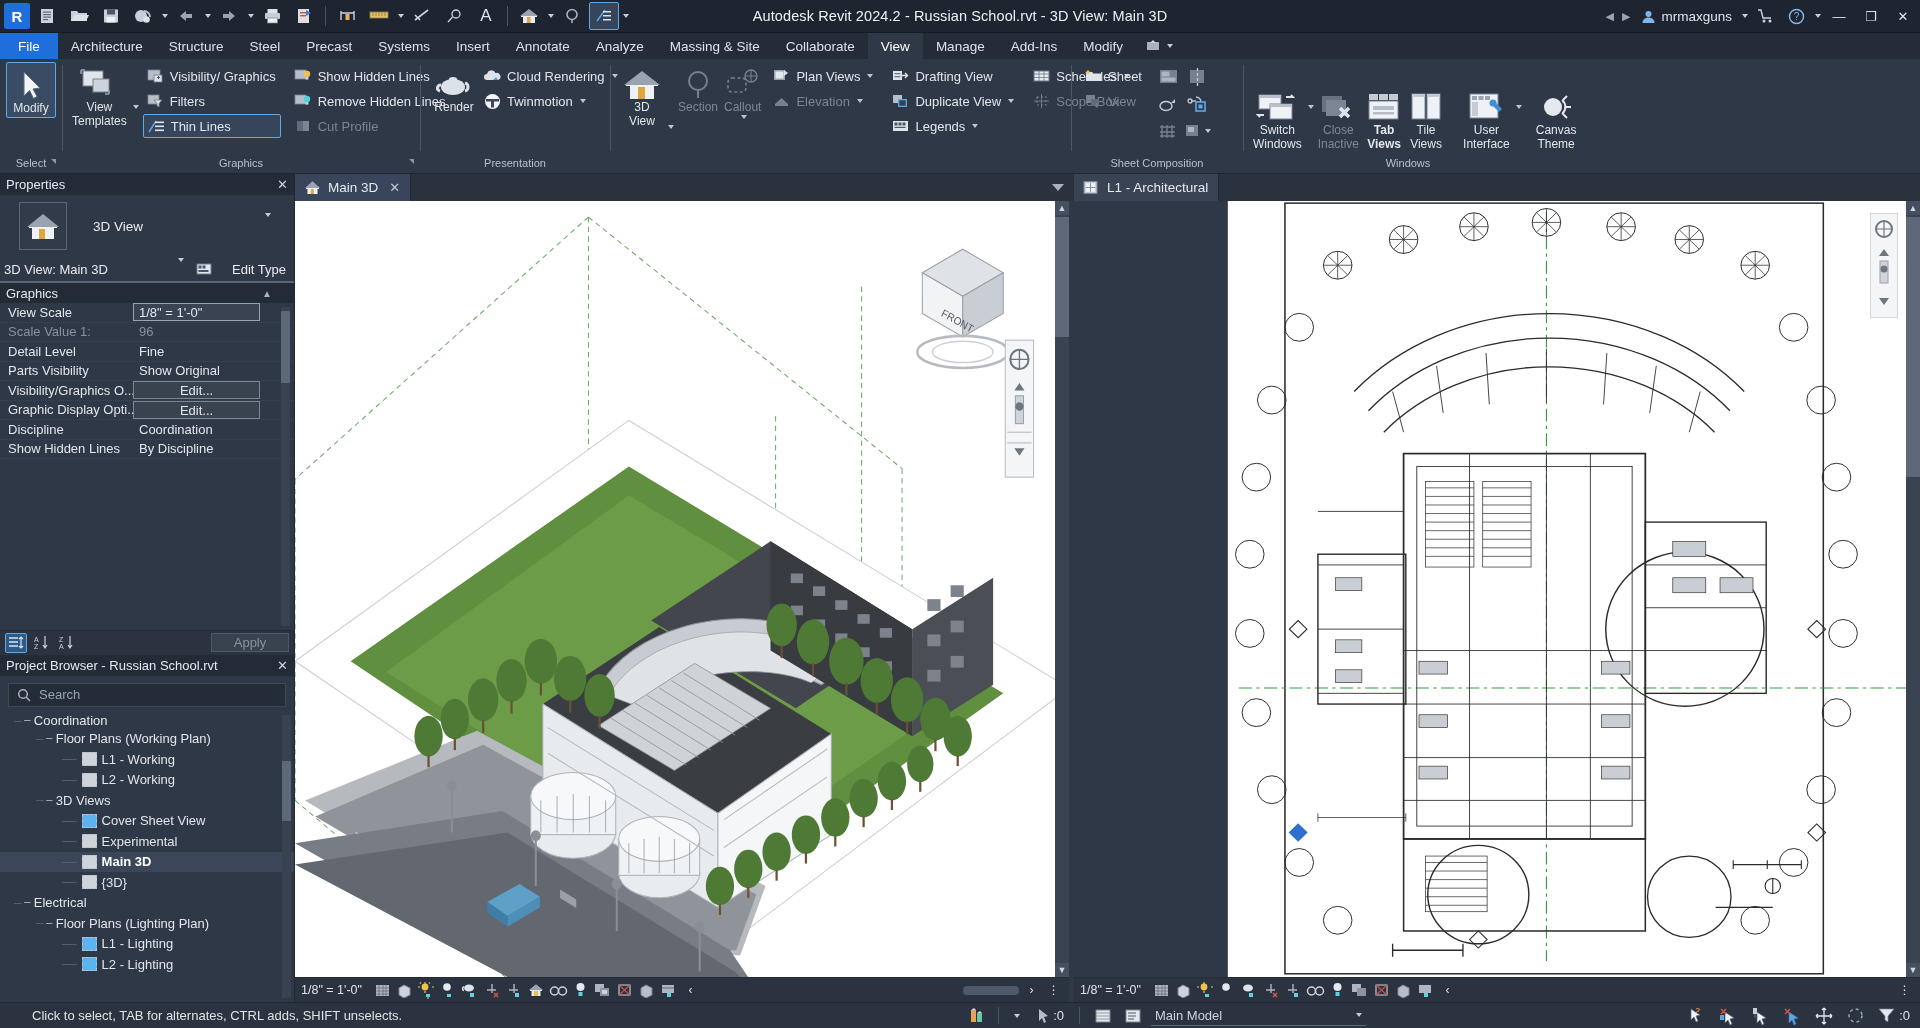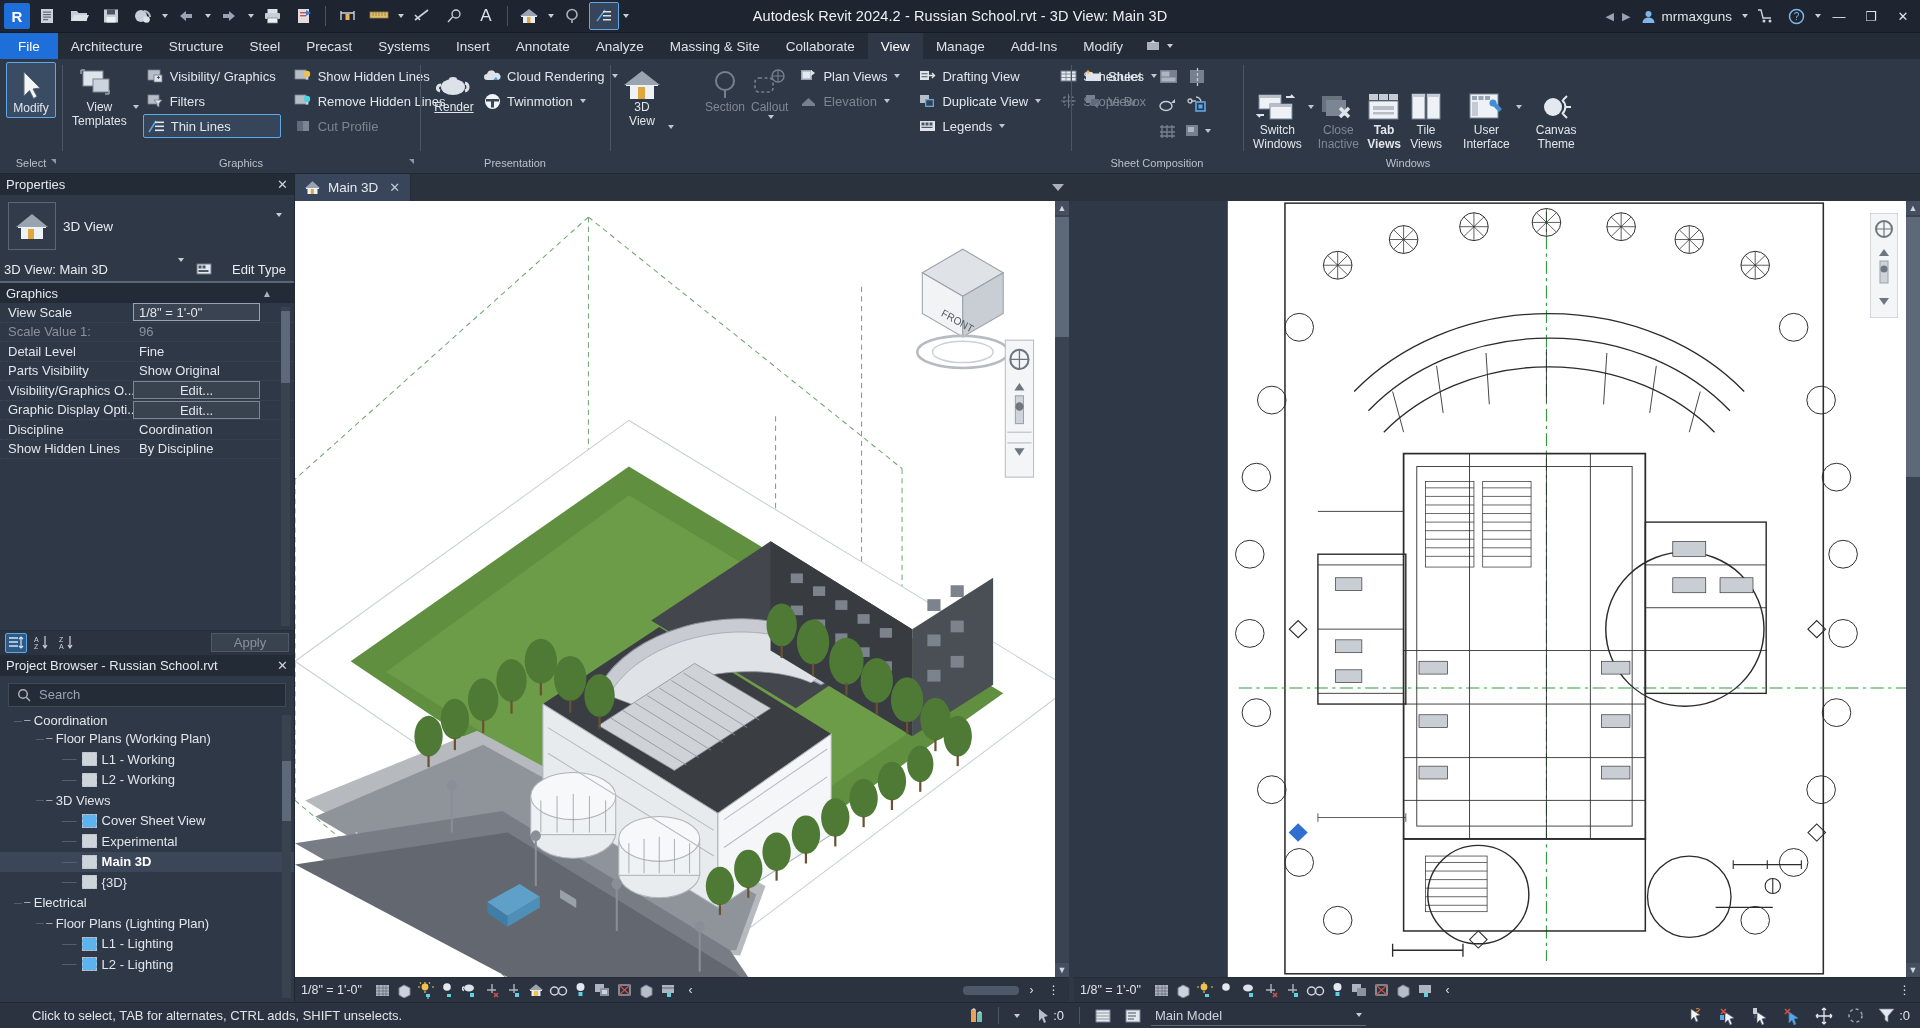--- a/index.html
+++ b/index.html
@@ -92,21 +92,21 @@
   .leftdock { width:295px; flex:0 0 295px; display:flex; flex-direction:column; background:#2f3846;
               border-right:1px solid #1f2731; }
 
   .dockhdr {
     height:21px; background:#232b36; display:flex; align-items:center; padding:0 6px;
     font-size:13px; color:#e4e8ee; position:relative; flex:0 0 21px;
   }
   .dockhdr .x { position:absolute; right:6px; top:3px; font-size:13px; color:#cdd3dc; }
 
   .prop-type {
-    height:62px; display:flex; align-items:center; gap:7px; padding:4px 8px;
+    height:62px; display:flex; align-items:center; gap:26px; padding:4px 19px;
   }
   .prop-thumb { width:48px;height:48px; border:1px solid #5b6676; display:flex;align-items:center;justify-content:center; background:#323b4a;}
   .prop-typename { font-size:13.5px; color:#e8ebef; }
   .prop-caret { margin-left:auto; margin-right:4px; }
 
   .prop-sel {
     height:26px; display:flex; align-items:center; gap:4px; padding:0 4px; font-size:13px; color:#e8ebef;
     border-bottom:2px solid #5a6576;
   }
   .prop-selname { flex:1; }
@@ -503,21 +503,21 @@
         </div>
       </div>
       <div class="panel-title">
         <span>Graphics</span>
         <i class="dlg"></i>
       </div>
     </div>
 
     <div class="panel" style="width:190px;">
       <div class="panel-body" style="padding-left:10px;">
-        <div class="bigbtn" style="width:58px;text-decoration:underline;">
+        <div class="bigbtn" style="width:58px;">
           <span class="ic">
             <svg width="40" height="30" viewBox="0 0 40 30">
                 <ellipse cx="19" cy="17" rx="12" ry="8" fill="#dde2e9"></ellipse>
                 <path d="M7 15c-4 0-5 5-1 6" stroke="#dde2e9" stroke-width="3" fill="none"></path>
                 <path d="M31 13c4 1 4 7 0 8" stroke="#dde2e9" stroke-width="3" fill="none"></path>
                 <ellipse cx="19" cy="9" rx="4" ry="2" fill="#dde2e9"></ellipse>
               </svg>
           </span>
           <span>Render</span>
         </div>
@@ -557,21 +557,21 @@
                 <path d="M4 17L20 5l16 12v1h-4v13H8V18H4z" fill="#eef1f5"></path>
                 <path d="M2 17L20 3l18 14z" fill="#9aa3b0"></path>
                 <rect x="16" y="19" width="7" height="12" fill="#e0a83c"></rect>
               </svg>
           </span>
           <span>3D</span>
           <span class="lbl2">View</span>
         </div>
         <span style="align-self:flex-end;margin-bottom:26px;"><i class="mini-caret"></i></span>
 
-        <div class="bigbtn dim" style="width:54px;margin-left:27px;">
+        <div class="bigbtn dim" style="width:54px;">
           <span class="ic">
             <svg width="34" height="32" viewBox="0 0 34 32">
                 <circle cx="17" cy="13" r="9" fill="none" stroke="#76808e" stroke-width="2"></circle>
                 <path d="M17 22v8" stroke="#76808e" stroke-width="2"></path>
               </svg>
           </span>
           <span>Section</span>
         </div>
 
         <div class="bigbtn dim" style="width:54px;">
@@ -1051,20 +1051,31 @@
                 <path d="M2 8L8.5 2 15 8v1h-1.5v5h-10V9H2z" fill="#eef1f5"></path>
                 <path d="M1 8L8.5 1.2 16 8z" fill="#9aa3b0"></path>
                 <rect x="6.8" y="9" width="3" height="5" fill="#e0a83c"></rect>
               </svg>
             <span>Main 3D</span>
             <span class="x">✕</span>
           </div>
           <div class="vtab-fill">
             <i class="vtab-menu"></i>
           </div>
+        </div>
+        <div class="vtabgroup" style="flex:1;">
+          <div class="vtab">
+            <svg width="17" height="15" viewBox="0 0 17 15">
+                <rect x="1" y="1.5" width="13" height="12" fill="#c5cbd4" stroke="#7b8593"></rect>
+                <rect x="2.8" y="3.2" width="9.4" height="8.6" fill="#eef1f5"></rect>
+                <path d="M2.8 7.5h9.4M7.5 3.2v8.6" stroke="#7b8593" stroke-width=".9"></path>
+              </svg>
+            <span>L1 - Architectural</span>
+          </div>
+          <div class="vtab-fill"></div>
         </div>
       </div>
 
       <div class="panes">
 
         <div class="pane left">
           <div class="canvas-wrap">
             <svg width="100%" height="100%" viewBox="0 0 765 725" preserveAspectRatio="none">
               <rect width="765" height="725" fill="#ffffff"></rect>
 

